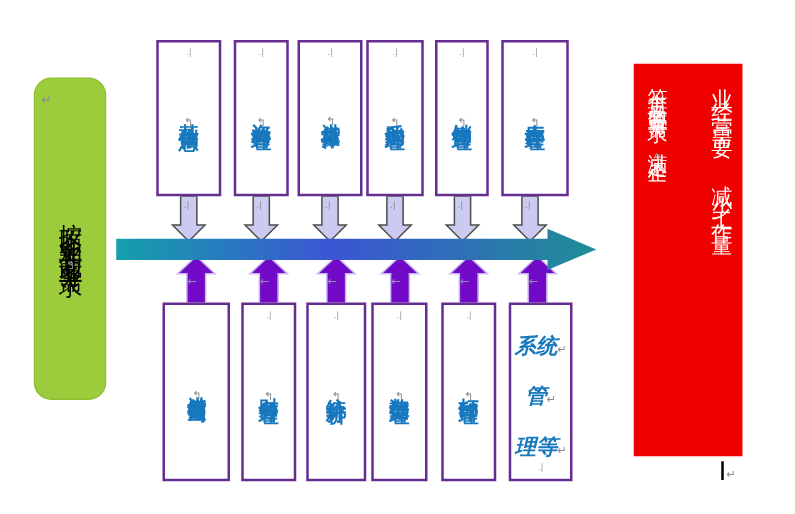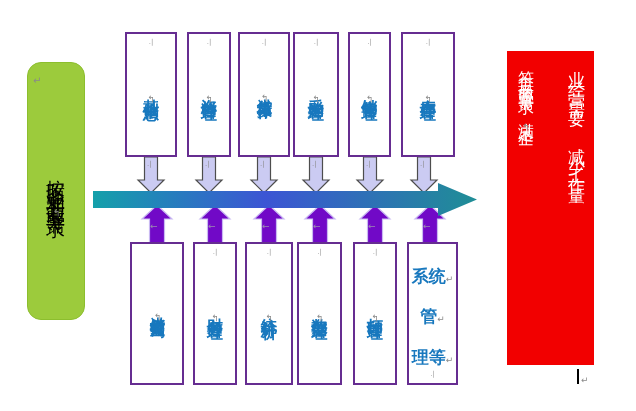--- a/index.html
+++ b/index.html
@@ -42,21 +42,21 @@
     writing-mode:vertical-rl;text-orientation:upright;
     color:#1878BE;font-weight:bold;font-size:16px;letter-spacing:2px;line-height:1;
   }
   .tight{letter-spacing:1px;font-size:15px;}
   .endmark{color:#8A8A8A;font-size:9px;letter-spacing:0;font-weight:normal;}
   .tmark{position:absolute;top:5px;left:50%;transform:translateX(-50%);
     color:#999;font-size:7px;line-height:1;}
   .bmark{position:absolute;bottom:5px;left:50%;transform:translateX(-50%);
     color:#999;font-size:7px;line-height:1;}
   .hlines{display:flex;flex-direction:column;justify-content:space-between;
-    height:104px;padding-top:6px;align-items:center;}
+    height:104px;padding-top:6px;align-items:center;font-style:italic;}
   .hline{color:#1878BE;font-weight:bold;font-size:17px;white-space:nowrap;}
   .hline .endmark{font-size:9px;}
   
   .overlay{position:absolute;left:0;top:0;width:636px;height:411px;}
   
   .amark{position:absolute;color:#8A8A8A;font-size:7px;line-height:1;}
   .umark{position:absolute;color:#9A8AB0;font-size:9px;line-height:1;}
   
   .cursor-bar{position:absolute;left:577px;top:369px;width:2px;height:15px;background:#000;}
   .cursor-pilcrow{position:absolute;left:581px;top:375px;color:#8A8A8A;font-size:9px;}

